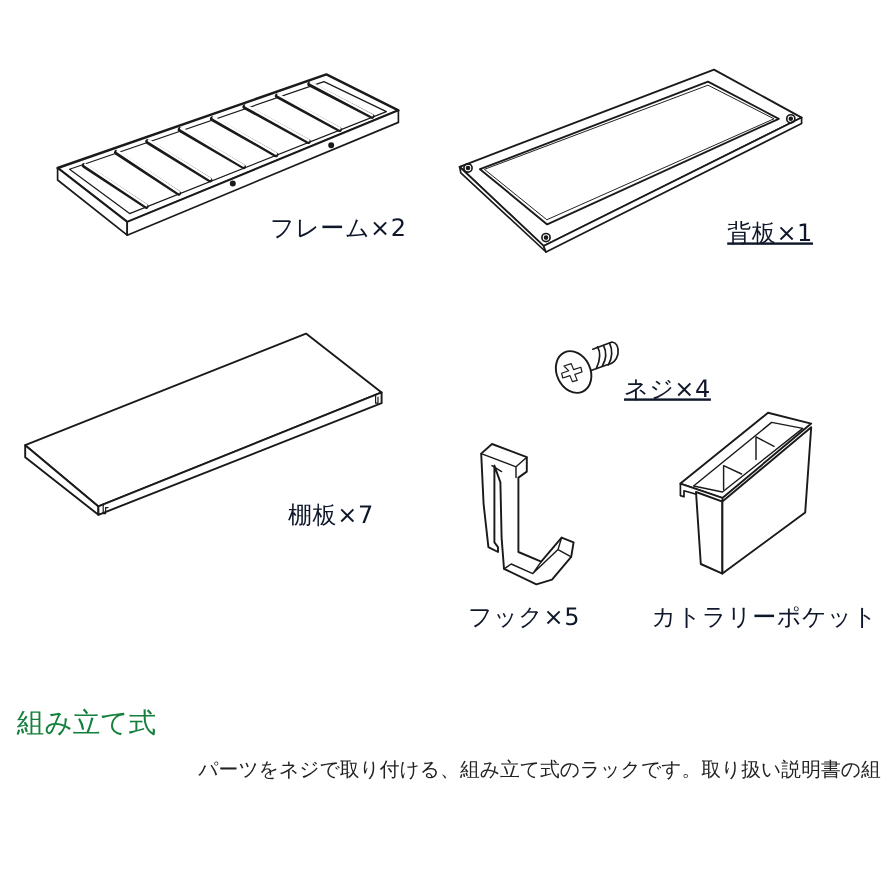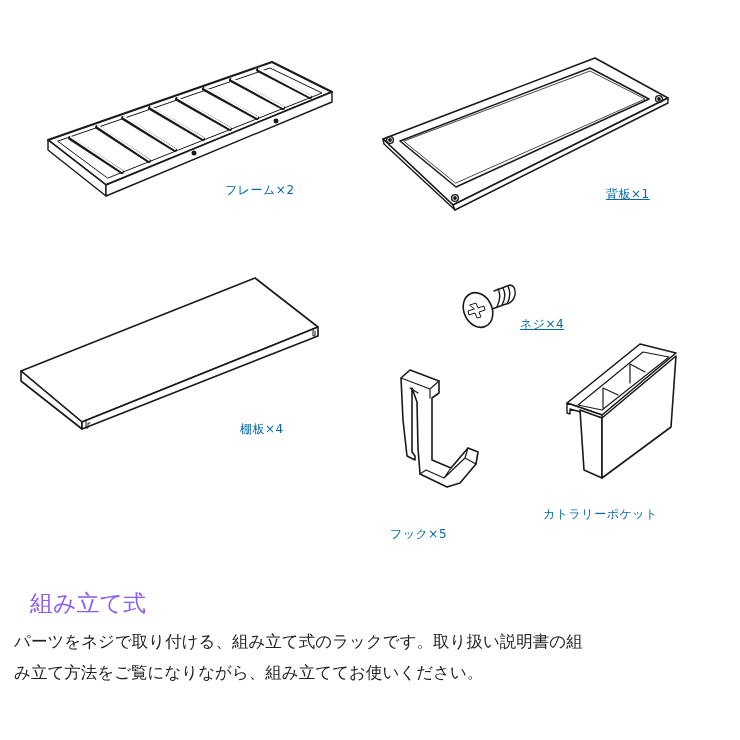--- a/index.html
+++ b/index.html
@@ -1,21 +1,21 @@
 <!DOCTYPE html>
 <html><head>
   <meta charset="utf-8">
   <style>
     html, body { margin: 0; padding: 0; background: #ffffff; }
     body { width: 740px; height: 740px; position: relative; overflow: hidden;
            font-family: "DejaVu Sans", "Liberation Sans", sans-serif; color: #1a1a1a; }
     .illus { position: absolute; left: 0; top: 0; width: 740px; height: 560px; }
-    .label { position: absolute; font-size: 12px; line-height: 18px; white-space: nowrap; color: #0369a1; letter-spacing: 0.5px; }
-    .heading { position: absolute; left: 14px; top: 588px; font-size: 23px; line-height: 30px; color: #8b5cf6; margin-left: 16px; }
-    .para { position: absolute; left: 14px; top: 626px; width: 720px; font-size: 16.5px; line-height: 31px; color: #222; }
+    .label { position: absolute; font-size: 20px; line-height: 18px; white-space: nowrap; color: #0f172a; letter-spacing: 0.5px; }
+    .heading { position: absolute; left: 14px; top: 588px; font-size: 23px; line-height: 30px; color: #15803d; }
+    .para { position: absolute; left: 14px; top: 626px; width: 720px; font-size: 16.5px; line-height: 31px; color: #222; text-align: right; }
     .para p { margin: 0; white-space: nowrap; }
   </style>
 </head>
 <body>
 
 <svg class="illus" viewBox="0 0 740 560" xmlns="http://www.w3.org/2000/svg" fill="none" stroke="#1a1a1a" stroke-width="1.4" stroke-linejoin="round" stroke-linecap="round">
 
   <g>
     <polygon points="48,140 272,62 332,92 106,185" fill="#fff" stroke-width="2"></polygon>
     <polygon points="48,140 106,185 106,196 48,150" fill="#fff"></polygon>
@@ -84,22 +84,21 @@
     <polygon points="567,403 602,415 602,418 570,409 570,414 567,413" fill="#fff"></polygon>
     <polygon points="578,405 643,352 669,357 602,410" stroke-width="1.2"></polygon>
     <path d="M603,408 L603,388 L618,395 M630,383 L630,364 L645,372" stroke-width="1.2"></path>
     <polygon points="580,410 602,418 602,478 584,470" fill="#fff" stroke-width="1.6"></polygon>
     <polygon points="602,418 676,356 671,427 602,478" fill="#fff" stroke-width="1.6"></polygon>
   </g>
 </svg>
 
 <div class="label" style="left:225px; top:181px;">フレーム×2</div>
 <div class="label" style="left:606px; top:185px;text-decoration:underline;">背板×1</div>
-<div class="label" style="left:240px; top:420px;">棚板×4</div>
+<div class="label" style="left:240px; top:420px;">棚板×7</div>
 <div class="label" style="left:520px; top:315px;text-decoration:underline;">ネジ×4</div>
-<div class="label" style="left:390px; top:505px;margin-top:20px;">フック×5</div>
+<div class="label" style="left:390px; top:505px;">フック×5</div>
 <div class="label" style="left:543px; top:505px;">カトラリーポケット</div>
 
 <div class="heading">組み立て式</div>
 <div class="para">
   <p>パーツをネジで取り付ける、組み立て式のラックです。取り扱い説明書の組</p>
-  <p>み立て方法をご覧になりながら、組み立ててお使いください。</p>
 </div>
 
 </body></html>

